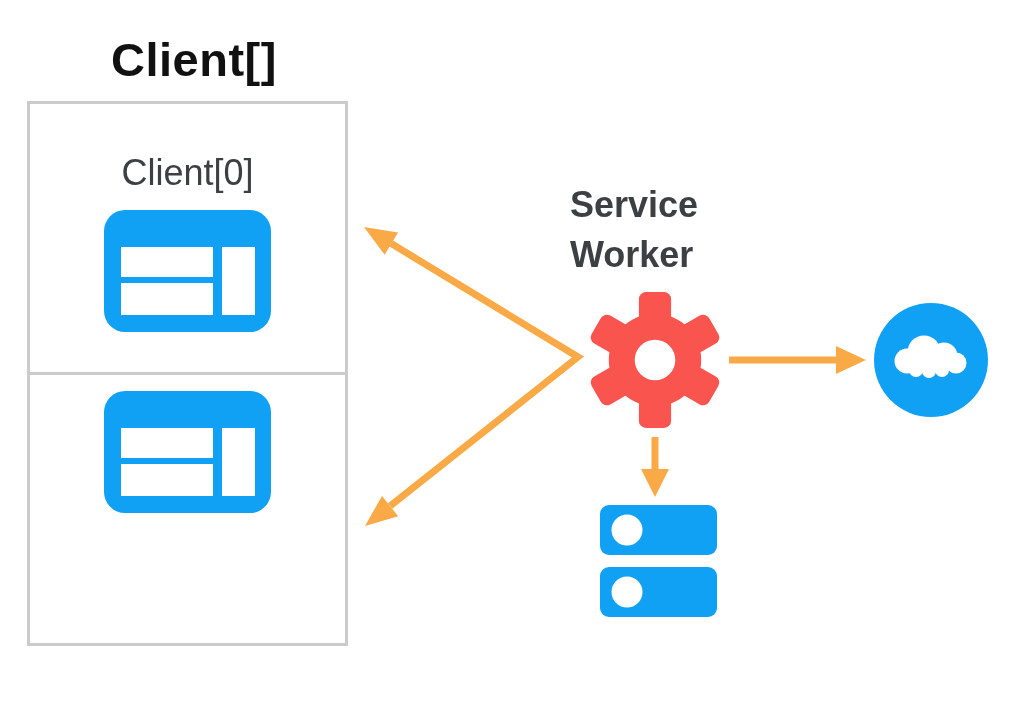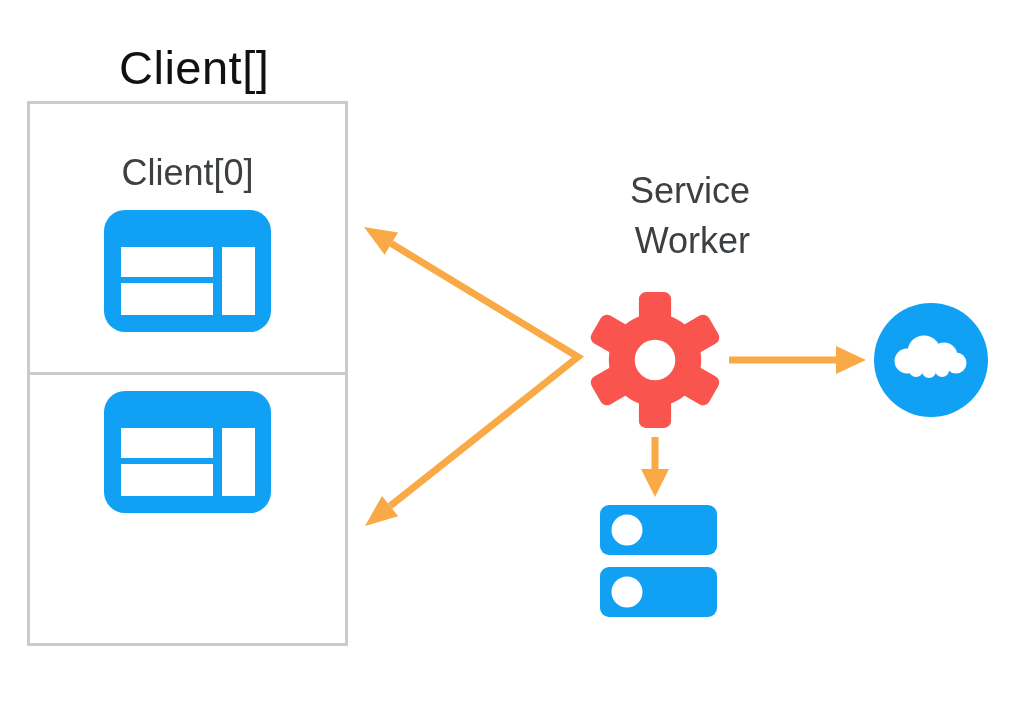--- a/index.html
+++ b/index.html
@@ -2,39 +2,39 @@
 <html style="--blue: #10A1F5; --red: #FA544F; --orange: #F9AA47; --border: #CBCBCB; --text-dark: #3C4043; --title-text: #111111; --background: #FFFFFF;"><head>
 <meta charset="utf-8">
 <style>
   html,body { margin:0; padding:0; background:#fff; }
   .canvas {
     position:relative; width:1010px; height:702px; overflow:hidden;
     background:var(--background,#fff);
     font-family:"Liberation Sans", sans-serif;
   }
   .title {
-    position:absolute; left:103px; top:24px; margin:16px;
-    font-size:47px; font-weight:400; letter-spacing:0.5px;
+    position:absolute; left:103px; top:24px; margin:8px;
+    font-size:47px; font-weight:700; letter-spacing:0.5px;
     color:var(--title-text,#111);
   }
   .client-stack {
     position:absolute; left:27px; top:101px; width:315px; height:539px;
     border:3px solid var(--border,#ccc);
     display:flex; flex-direction:column; background:#fff;
   }
   .client-box { flex:1; display:flex; flex-direction:column; align-items:center; }
   .client-box + .client-box { border-top:3px solid var(--border,#ccc); }
   .client-label {
     margin-top:48px; font-size:36px; font-weight:500;
     color:var(--text-dark,#3c4043);
   }
   .browser-icon { width:167px; height:122px; margin-top:16px; }
   .sw-label {
-    position:absolute; left:570px; top:166px; width:180px;
-    text-align:right; font-size:36px; line-height:50px; font-weight:400;
+    position:absolute; left:570px; top:180px; width:180px;
+    text-align:left; font-size:36px; line-height:50px; font-weight:700;
     color:var(--text-dark,#3c4043);
   }
   .gear-svg   { position:absolute; left:585px; top:290px; width:140px; height:140px; }
   .cloud-svg  { position:absolute; left:871px; top:300px; width:120px; height:120px; }
   .db-svg     { position:absolute; left:600px; top:505px; width:117px; height:112px; }
   .arrows-svg { position:absolute; left:0; top:0; width:1010px; height:702px; pointer-events:none; }
   .arrow-line { fill:none; stroke:var(--orange,#f9aa47); stroke-width:7; stroke-linejoin:miter; }
   .arrow-head { fill:var(--orange,#f9aa47); }
 </style>
 </head>

